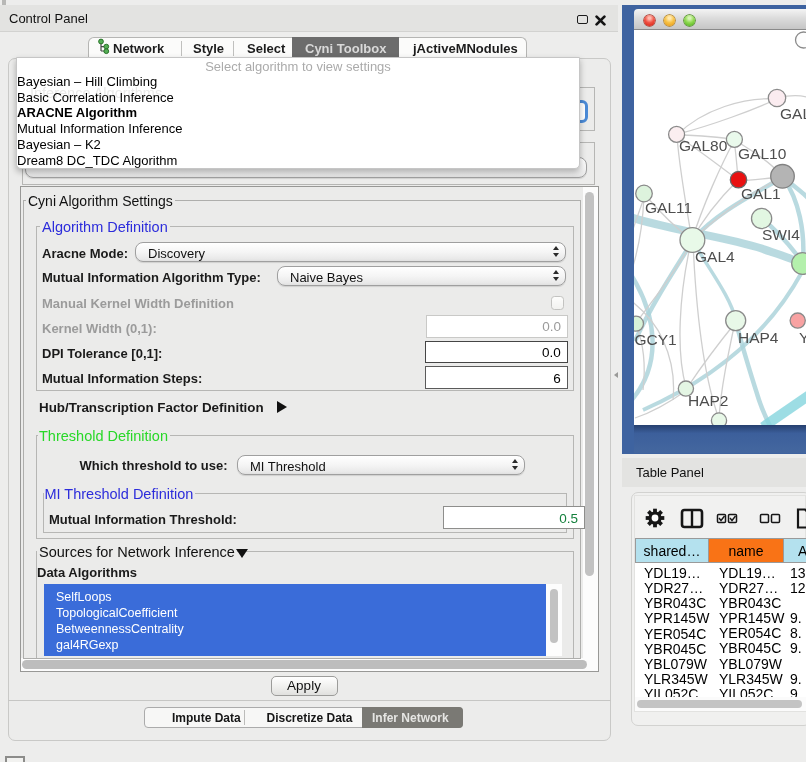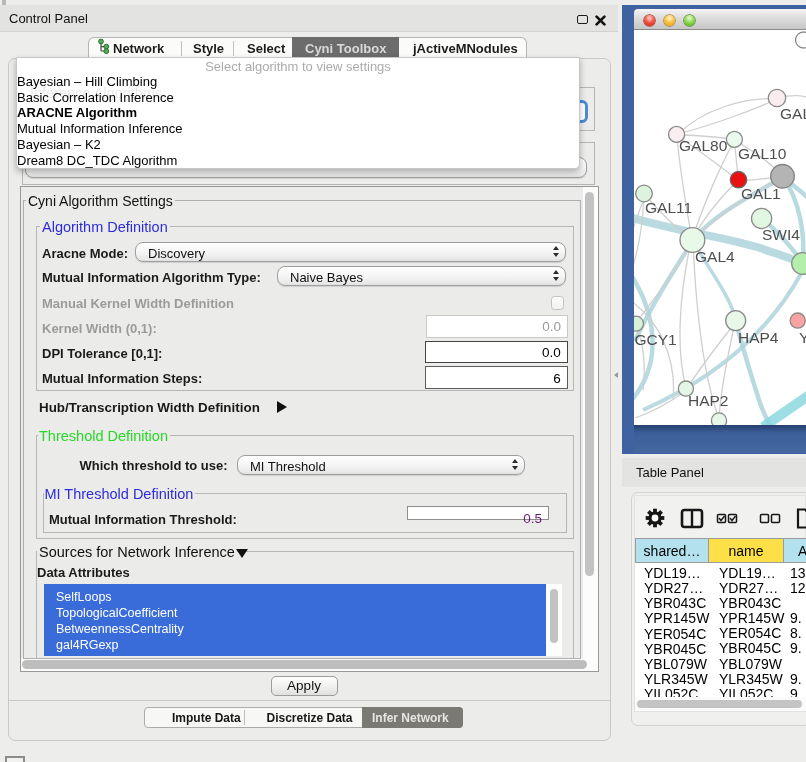--- a/index.html
+++ b/index.html
@@ -85,42 +85,42 @@
 </div>
 <div class="abs lbl dis" style="left:42px;top:296px;">Manual Kernel Width Definition</div>
 <div class="abs" style="left:550.5px;top:296px;width:13.5px;height:13.5px;border:1px solid #c3c3c1;border-radius:3.5px;background:linear-gradient(#fdfdfc,#f2f2f0);"></div>
 <div class="abs lbl dis" style="left:42px;top:321px;">Kernel Width (0,1):</div>
 <div class="abs field" style="left:425.6px;top:315px;width:142.4px;height:22.6px;border:1px solid #c9c9c7;color:#9b9b9b;">0.0</div>
 <div class="abs lbl" style="left:42px;top:346px;">DPI Tolerance [0,1]:</div>
 <div class="abs field" style="left:424.8px;top:340.5px;width:143px;height:22.5px;border:1.2px solid #454545;color:#000;padding-top:3.5px;">0.0</div>
 <div class="abs lbl" style="left:42px;top:371px;">Mutual Information Steps:</div>
 <div class="abs field" style="left:424.8px;top:366px;width:143px;height:23px;border:1.2px solid #5a5a5a;color:#000;padding-top:4px;">6</div>
 
-<div class="abs lbl" style="left:39px;top:400px;font-size:13.4px;">Hub/Transcription Width Definition</div>
+<div class="abs lbl" style="left:39px;top:400px;font-size:13.4px;">Hub/Transcription Factor Definition</div>
 <div class="abs" style="left:277px;top:401px;width:0;height:0;border-top:6.5px solid transparent;border-bottom:6.5px solid transparent;border-left:10px solid #111;"></div>
 
 <div class="abs gbox" style="left:36px;top:435px;width:538px;height:104px;"></div>
 <div class="gtitle" style="left:37.5px;top:428px;color:#28d828;padding:0 2px 0 1.5px;">Threshold Definition</div>
 <div class="abs lbl" style="left:79.5px;top:458px;">Which threshold to use:</div>
 <div class="abs combo" style="left:237px;top:455px;width:288px;height:20px;">
   <span class="ctext">MI Threshold</span>
   <span class="spin" style="top:3px;">
       <span class="tri-u"></span>
       <span class="tri-d"></span>
     </span>
 </div>
 <div class="abs gbox" style="left:43px;top:493px;width:524px;height:40px;"></div>
 <div class="gtitle" style="left:43.5px;top:486px;color:#2c2cdb;padding:0 2px 0 1px;">MI Threshold Definition</div>
 <div class="abs lbl" style="left:49px;top:512px;">Mutual Information Threshold:</div>
-<div class="abs field" style="left:407px;top:506px;width:142px;height:14px;border:1px solid #8e8e8c;color:#701a75;padding-top:4px;">0.5</div>
+<div class="abs field" style="left:443px;top:506px;width:142px;height:23px;border:1px solid #8e8e8c;color:#15803d;padding-top:4px;">0.5</div>
 
 <div class="abs" style="left:36px;top:551px;width:538px;height:107px;border:1px solid #b6b6b4;border-bottom:none;"></div>
 <div class="gtitle" style="left:37px;top:544px;color:#111;">Sources for Network Inference</div>
 <div class="abs" style="left:236px;top:549px;width:0;height:0;border-left:6.5px solid transparent;border-right:6.5px solid transparent;border-top:9px solid #111;"></div>
-<div class="abs lbl" style="left:37px;top:565px;font-size:13px;">Data Attributes</div>
+<div class="abs lbl" style="left:37px;top:565px;font-size:13px;">Data Algorithms</div>
 <div class="abs" style="left:546px;top:584px;width:16px;height:72px;background:#fdfdfd;"></div>
 <div class="abs" style="left:44px;top:584px;width:502px;height:72px;background:#3a6cd9;color:#fff;font-size:12.5px;line-height:16px;padding-left:12px;padding-top:5px;overflow:hidden;">SelfLoops<br>TopologicalCoefficient<br>BetweennessCentrality<br>gal4RGexp</div>
 <div class="abs" style="left:549.5px;top:589px;width:8.5px;height:54px;background:#c2c2c2;border-radius:4.5px;"></div>
 
 <div class="abs" style="left:270.5px;top:676px;width:67px;height:19.5px;border:1px solid #9c9c9a;border-radius:5px;background:linear-gradient(#ffffff,#eeeeec 60%,#e0e0de);font-size:13.5px;color:#111;text-align:center;padding-top:1px;">Apply</div>
 
 <div class="abs" style="left:8px;top:700px;width:603px;height:1px;background:#c6c6c4;"></div>
 <div class="abs" style="left:144px;top:707px;width:319px;height:21px;background:#f7f7f6;border:1px solid #ababab;border-radius:4px;"></div>
 <div class="abs" style="left:243.5px;top:710px;width:1px;height:15px;background:#bcbcba;"></div>
 <div class="abs" style="left:361.5px;top:707px;width:101.5px;height:21px;background:#7a7974;border-radius:0 4px 4px 0;"></div>
@@ -235,21 +235,21 @@
     <rect x="94.5" y="19.5" width="8" height="8" rx="1" stroke-width="1.5"></rect>
     <rect x="126.5" y="19.5" width="8" height="8" rx="1" stroke-width="1.5"></rect>
     <rect x="137.5" y="19.5" width="8" height="8" rx="1" stroke-width="1.5"></rect>
     <path d="M 85 23 l 2 2.5 l 3.5 -4.5" stroke-width="1.4"></path>
     <path d="M 96 23 l 2 2.5 l 3.5 -4.5" stroke-width="1.4"></path>
     <path d="M 164 14.5 h 7 l 5 5 v 13 h -12 Z" stroke-width="2.2"></path>
   </g>
 </svg>
 <div id="ttable" class="abs" style="left:635px;top:538px;width:171px;height:175px;overflow:hidden;font-size:14px;color:#000;">
   <div class="abs" style="left:0;top:0;width:74px;height:25px;background:#b4e1ee;border:1px solid #9a9a9a;text-align:center;padding-top:4px;">shared…</div>
-  <div class="abs" style="left:74px;top:0;width:75px;height:25px;background:#fde047;border:1px solid #9a9a9a;border-left:none;text-align:center;padding-top:4px;">name</div>
+  <div class="abs" style="left:74px;top:0;width:75px;height:25px;background:#f97316;border:1px solid #9a9a9a;border-left:none;text-align:center;padding-top:4px;">name</div>
   <div class="abs" style="left:149px;top:0;width:60px;height:25px;background:#b4e1ee;border:1px solid #9a9a9a;border-left:none;padding-top:4px;padding-left:14px;">A</div>
   <div class="abs" style="left:9px;top:28px;line-height:15.15px;">YDL19…<br>YDR27…<br>YBR043C<br>YPR145W<br>YER054C<br>YBR045C<br>YBL079W<br>YLR345W<br>YIL052C</div>
   <div class="abs" style="left:84px;top:28px;line-height:15.1px;">YDL19…<br>YDR27…<br>YBR043C<br>YPR145W<br>YER054C<br>YBR045C<br>YBL079W<br>YLR345W<br>YIL052C</div>
   <div class="abs" style="left:155px;top:28px;line-height:15.1px;">13<br>12<br>&nbsp;<br>9.<br>8.<br>9.<br>&nbsp;<br>9.<br>9.</div>
 </div>
 
 <div class="abs" style="left:635px;top:697px;width:171px;height:14px;background:#fbfbfb;"></div>
 <div class="abs" style="left:637px;top:700.4px;width:165px;height:7.6px;background:#c4c4c4;border-radius:4px;"></div>
 
 <div class="abs" style="left:16px;top:57px;width:564px;height:112px;background:#ffffff;border:1px solid #c6c6c6;border-radius:0 0 5px 5px;box-shadow:0 3px 6px rgba(0,0,0,0.28);"></div>

